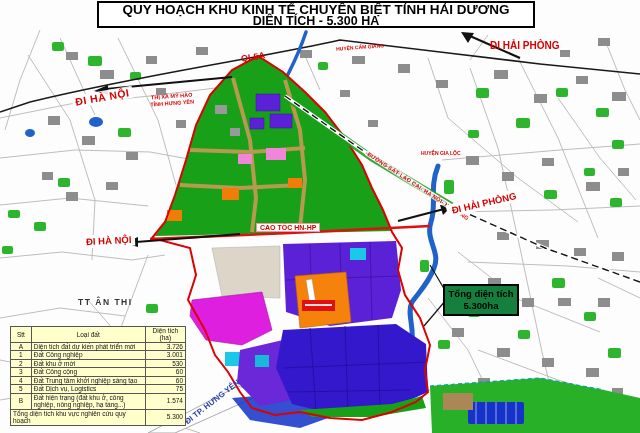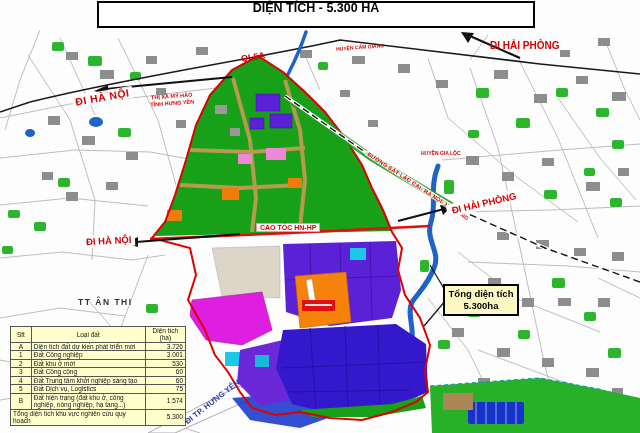--- a/index.html
+++ b/index.html
@@ -19,21 +19,21 @@
   .dhp-top{left:490px;top:40px;font-size:10px;}
   .gialoc{left:421px;top:150px;font-size:5px;}
   .duongsat{left:368px;top:150px;font-size:5.5px;letter-spacing:.3px;transform:rotate(33deg);
             transform-origin:left top;background:rgba(255,255,255,.75);padding:0 2px;}
   .dhp-mid{left:447px;top:205px;font-size:9.5px;transform:rotate(-13deg);transform-origin:left center;
            background:#fff;padding:1px 5px;}
   .caotoc{left:256px;top:223px;font-size:7px;background:#fff;padding:0 3px;border:1px solid #e0a0a0;}
   .dhn-mid{left:82px;top:234px;font-size:9.5px;background:#fff;padding:1px 4px;transform:rotate(-3deg);}
   .anthi{left:34px;top:297px;font-size:8.5px;color:#333;letter-spacing:1.5px;margin-left:44px;}
   .hungyen{left:186px;top:418px;font-size:8px;color:#2a3faa;transform:rotate(-38deg);transform-origin:left center;}
-  .callout{position:absolute;left:443px;top:284px;width:70px;background:#fef9c3;border:2px solid #000;
+  .callout{position:absolute;left:443px;top:284px;width:70px;background:#15803d;border:2px solid #000;
            text-align:center;font-size:9.5px;font-weight:bold;line-height:1.25;padding:2px 1px;z-index:25;}
   .land-table{position:absolute;left:10px;top:326px;width:176px;border-collapse:collapse;background:#ffffcc;
               font-size:6.5px;line-height:1.15;z-index:25;color:#111;}
   .land-table td{border:1px solid #555;padding:0 2px;vertical-align:middle;}
   .land-table .c-stt{width:16px;text-align:center;}
   .land-table .c-dat{width:112px;text-align:left;}
   .land-table .c-dt{width:36px;text-align:right;}
   .land-table .hdr td{text-align:center;height:13px;}
   .land-table .ftr td{height:9px;}
 </style>
@@ -263,20 +263,21 @@
         <polygon points="452,206 440,205 443,215" stroke="none"></polygon>
     </g>
 
     <g stroke="#111" stroke-width="1.2" fill="none">
       <path d="M446,292 L430,265"></path>
         <path d="M446,300 L424,326"></path>
     </g>
   </svg>
 
   <div class="title-box">
+    <div class="l1">QUY HOẠCH KHU KINH TẾ CHUYÊN BIỆT TỈNH HẢI DƯƠNG</div>
     <div class="l2">DIỆN TÍCH - 5.300 HA</div>
   </div>
 
   <div class="lbl ql5a">QL5A</div>
   <div class="lbl onwhite dhn-top">ĐI HÀ NỘI</div>
   <div class="lbl thixa">
     <div>THỊ XÃ MỸ HÀO</div>
     <div>TỈNH HƯNG YÊN</div>
   </div>
   <div class="lbl camgiang">HUYỆN CẨM GIÀNG</div>

